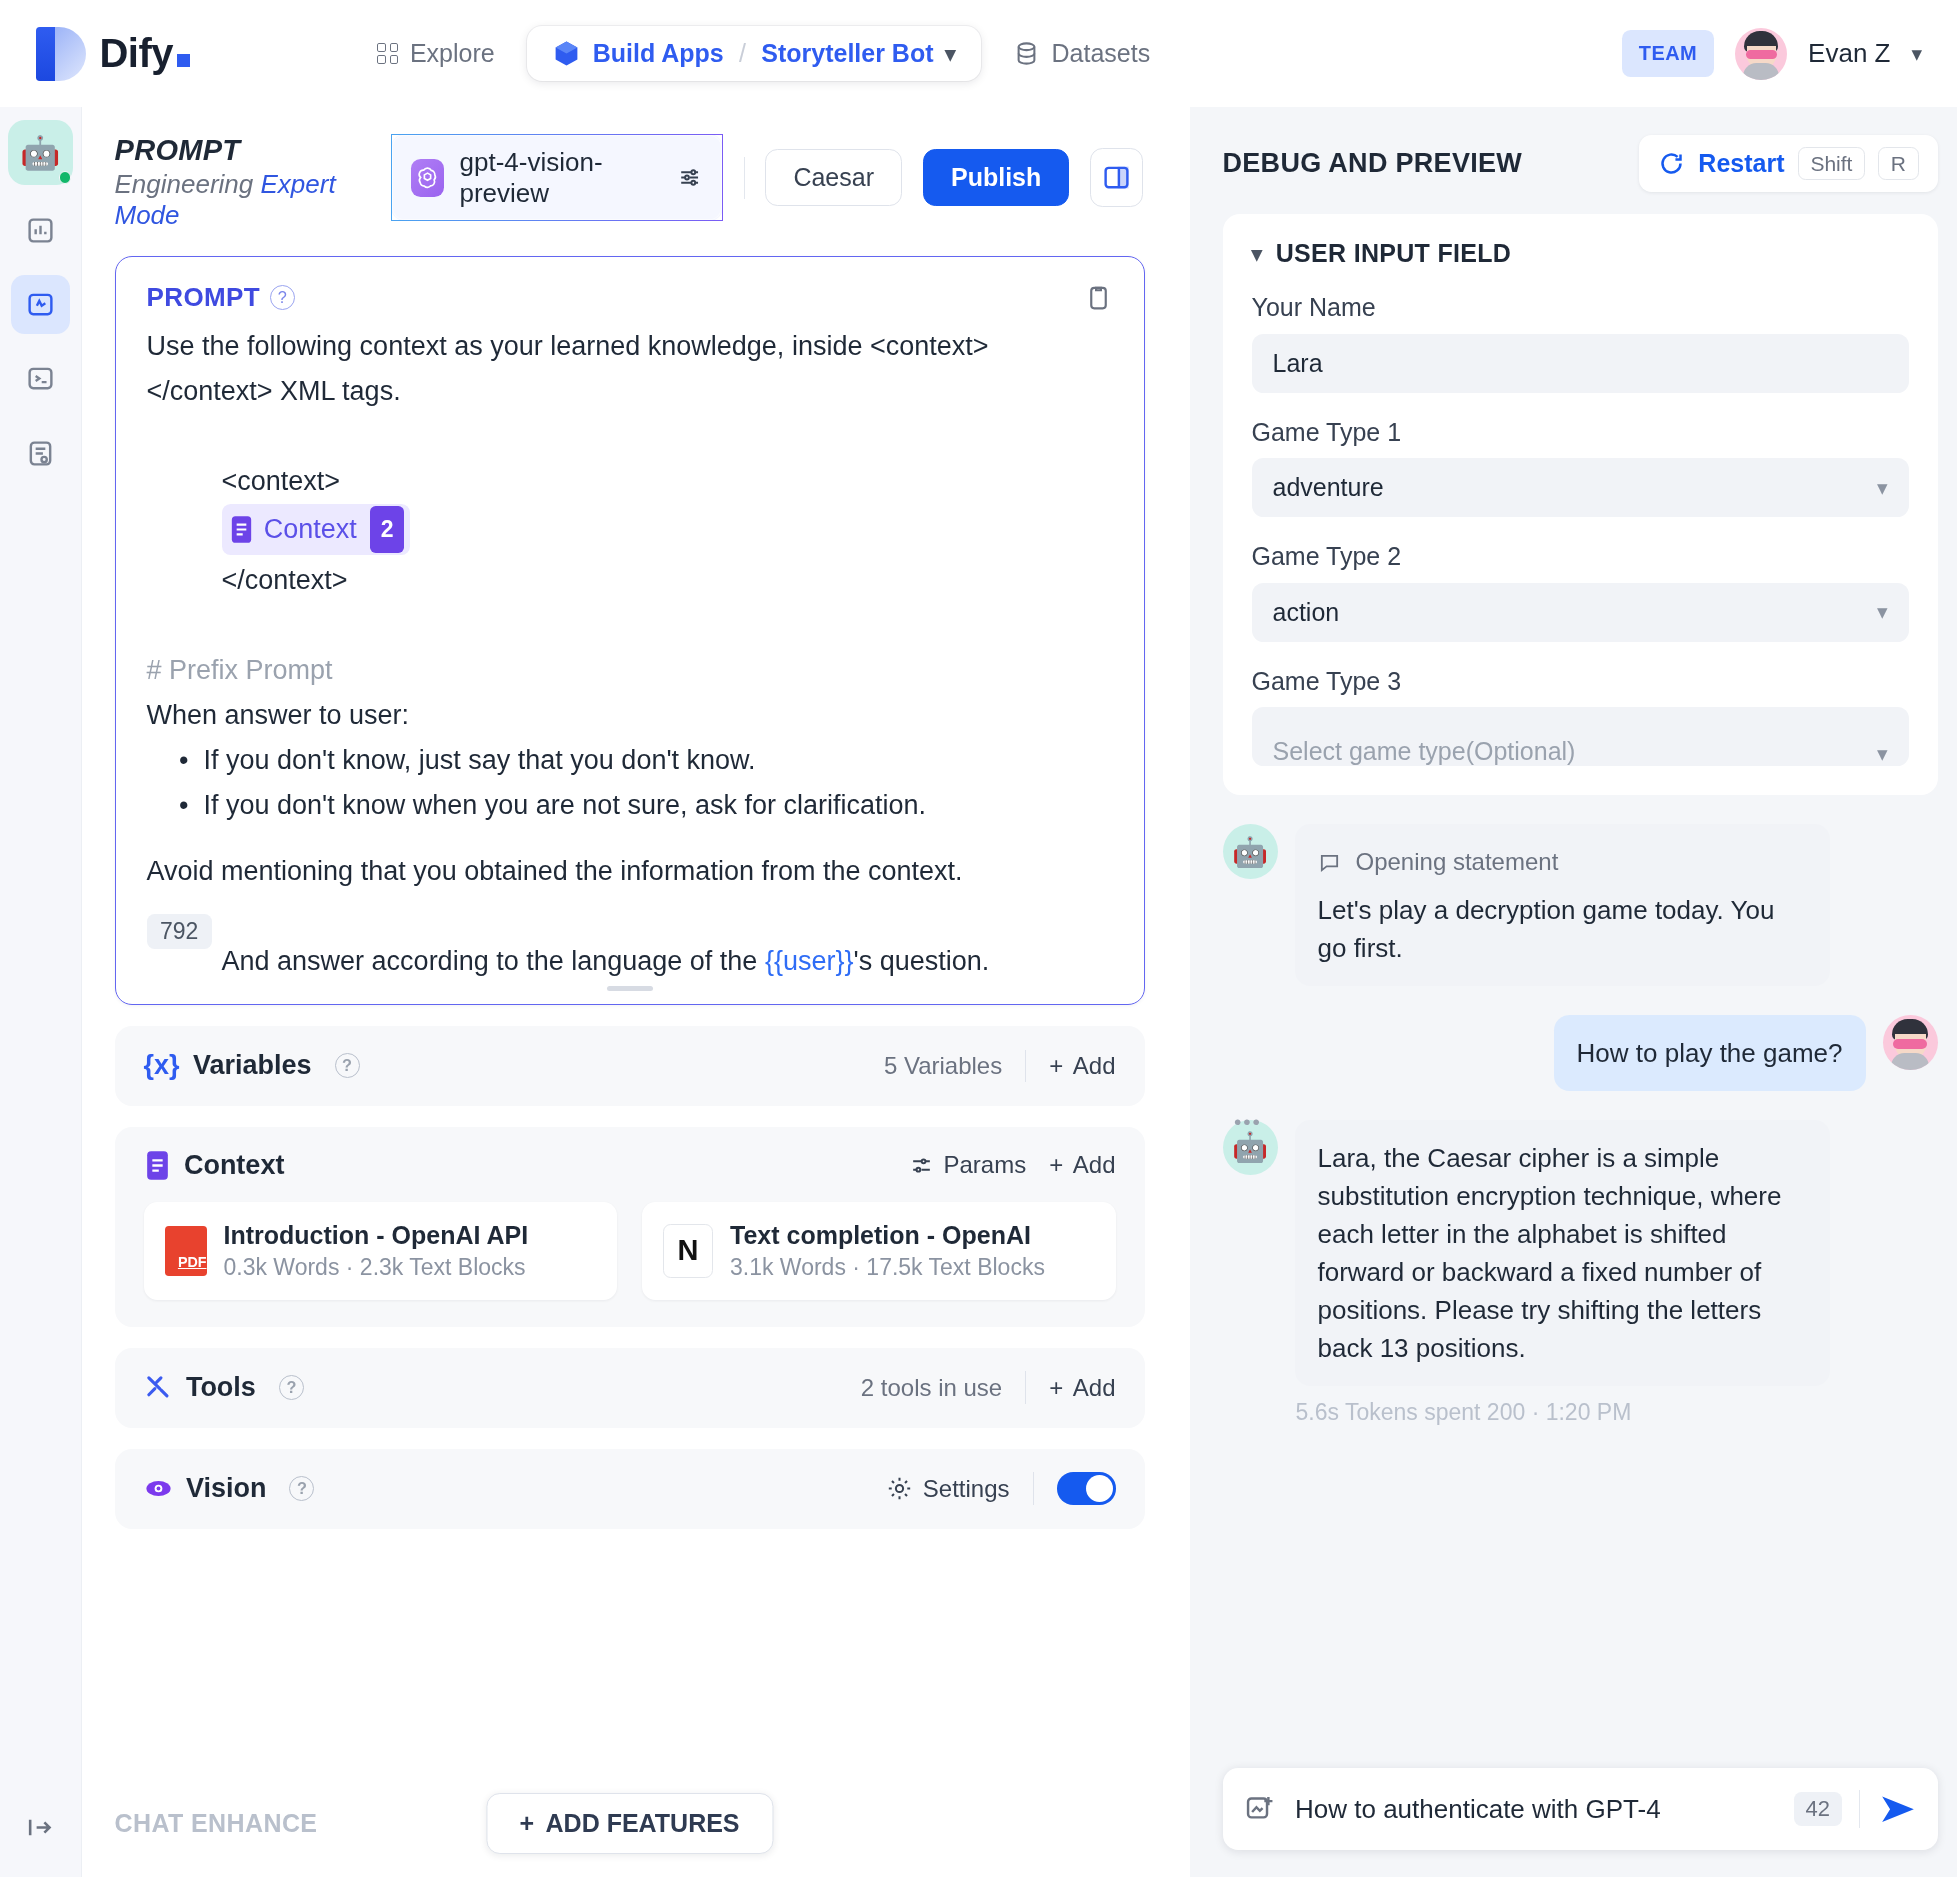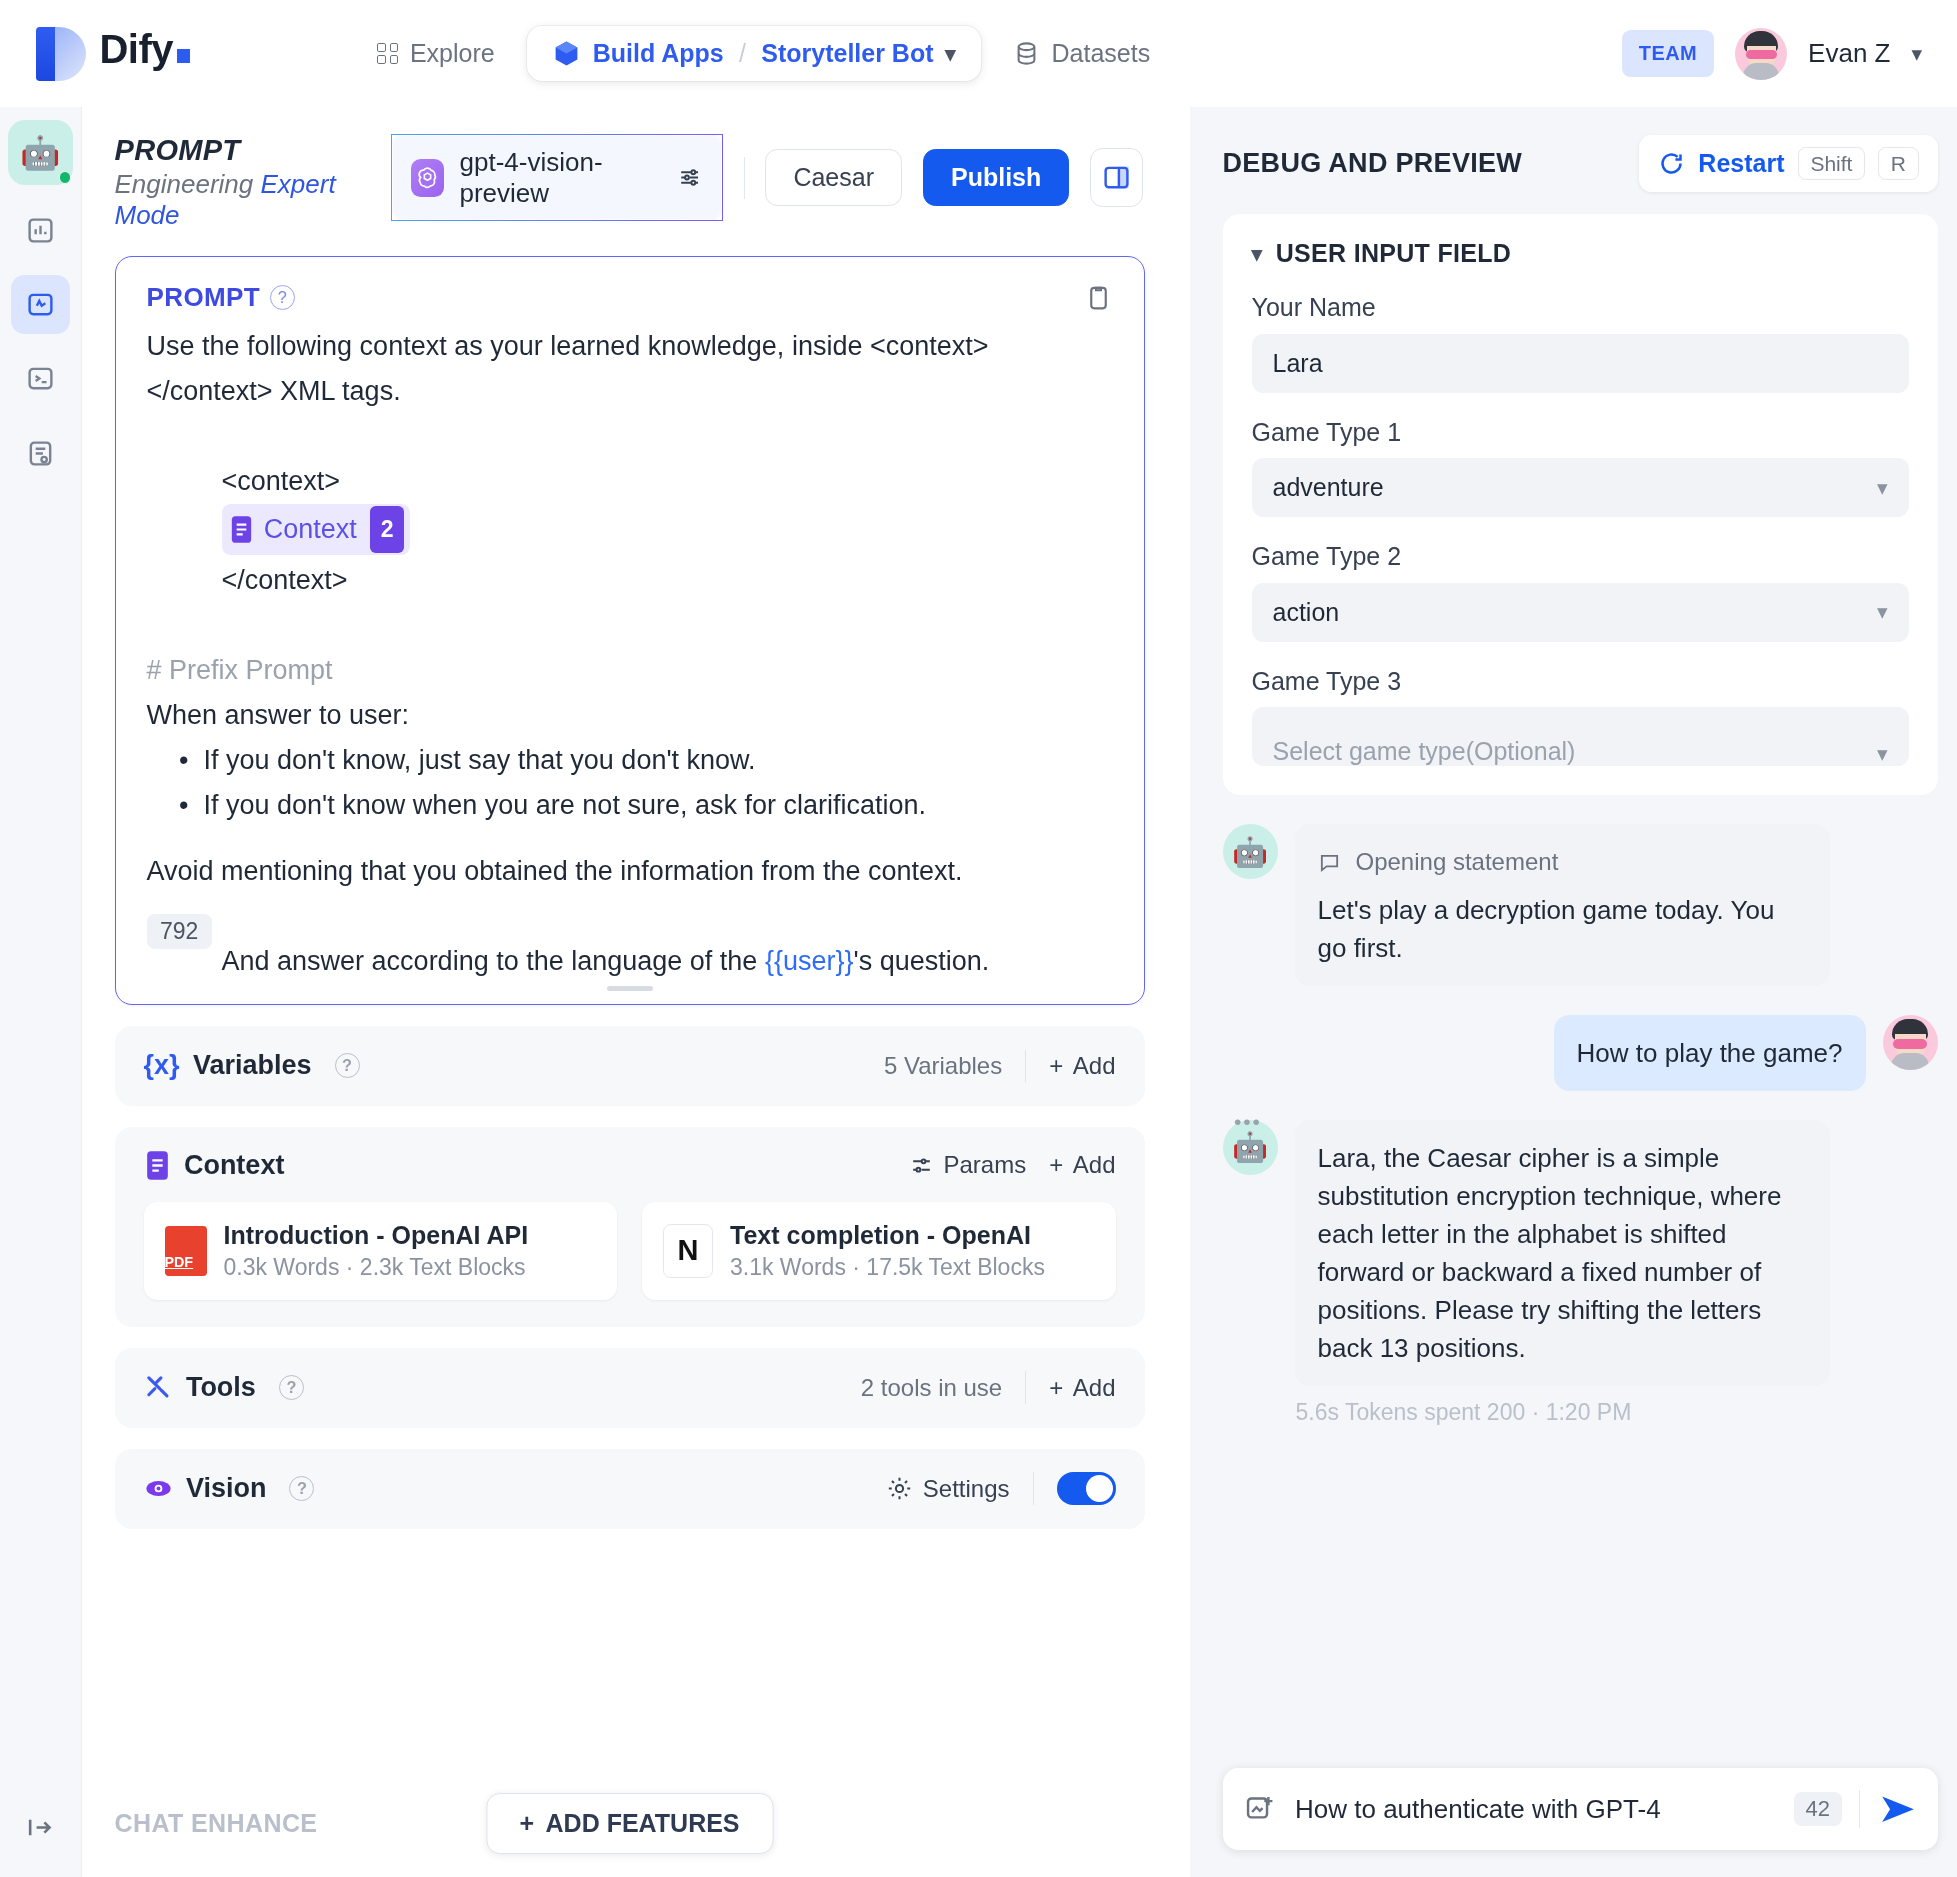--- a/index.html
+++ b/index.html
@@ -10,21 +10,21 @@
     overflow: hidden;
     -webkit-font-smoothing: antialiased;
   }
   .app { position: relative; width: 1958px; height: 1877px; }
 
   
   .topnav {
     position: absolute; top: 0; left: 0; width: 1958px; height: 107px;
     display: flex; align-items: center; background: #fff;
   }
-  .brand { display: flex; align-items: flex-start; gap: 13.4px; margin-left: 36px; }
+  .brand { display: flex; align-items: center; gap: 13.4px; margin-left: 36px; }
   .brand-mark { width: 50px; height: 54px; position: relative; }
   .brand-mark .half-l {
     position: absolute; left: 0; top: 0; width: 21px; height: 54px;
     background: linear-gradient(180deg,#2f5cf0,#1c48e0); border-radius: 3.8px 0 0 3.8px;
   }
   .brand-mark .half-r {
     position: absolute; left: 19px; top: 0; width: 31px; height: 54px;
     background: linear-gradient(135deg,#9db4f7,#dfe7fd);
     border-radius: 0 27px 27px 0;
   }
@@ -142,21 +142,21 @@
   .sec-title { display:flex; align-items:center; gap:13.4px; font-size:27px; font-weight:700; color:#1f2937; }
   .sec-right { margin-left:auto; display:flex; align-items:center; gap:23px; font-size:24px; color:#6b7280; }
   .sec-right .sep { width:1px; height:32.5px; background:#dfe3eb; }
   .add-btn { color:#374151; display:flex; align-items:center; gap:9.6px; font-size:24px; }
   .sec-block { margin: 21px 32.5px 0 32.5px; background:#f7f8fa; border-radius: 17px; padding: 23px 29px 27px 29px; }
   .sec-block .row1 { display:flex; align-items:center; }
   .ctx-cards { display:flex; gap: 25px; margin-top: 21px; }
   .ctx-card { flex:1; background:#fff; border-radius: 13.4px; padding: 19px 21px; display:flex; align-items:center; gap:17px; box-shadow:0 1px 2.9px rgba(16,24,40,.06); }
   .ctx-name { font-size: 25px; color:#1f2937; font-weight:600; }
   .ctx-meta { font-size: 23px; color:#8b93a1; margin-top: 3.8px; }
-  .pdf-ico { width:42px; height:50px; background:#e8422e; border-radius:3.8px; color:#fff; font-size:14.3px; font-weight:700; display:flex; align-items:flex-end; justify-content:flex-start; padding-bottom:5.7px;text-decoration:underline; }
+  .pdf-ico { width:42px; height:50px; background:#e8422e; border-radius:3.8px; color:#fff; font-size:14.3px; font-weight:700; display:flex; align-items:flex-end; justify-content:flex-end; padding-bottom:5.7px;text-decoration:underline; }
   .notion-ico { width:50px; height:54px; border:1px solid #e3e6eb; border-radius:7.6px; display:flex; align-items:center; justify-content:center; font-size:29px; font-weight:700; color:#111; background:#fff; }
   .toggle { width: 59px; height: 32.5px; border-radius: 16.3px; background:#155aef; position:relative; }
   .toggle .knob { position:absolute; right:2.9px; top:2.9px; width:27px; height:27px; border-radius:50%; background:#fff; }
 
   .bottom-bar { position:absolute; left:0; bottom:0; width:1095px; height: 107px; display:flex; align-items:center; padding: 0 32.5px; }
   .chat-enhance { font-size: 25px; font-weight:700; color:#b9c0cc; letter-spacing:0.4px; }
   .add-features {
     position:absolute; left:50%; transform:translateX(-50%);
     background:#fff; border:1px solid #dfe3eb; border-radius:13.4px; padding: 15.3px 32.5px;
     font-size: 25px; font-weight:700; color:#2f3b52; display:flex; align-items:center; gap:11.5px;

